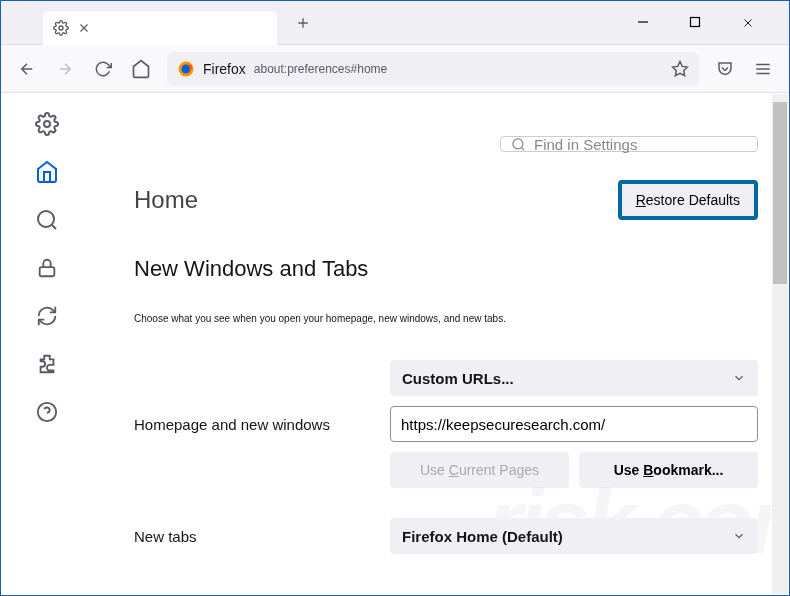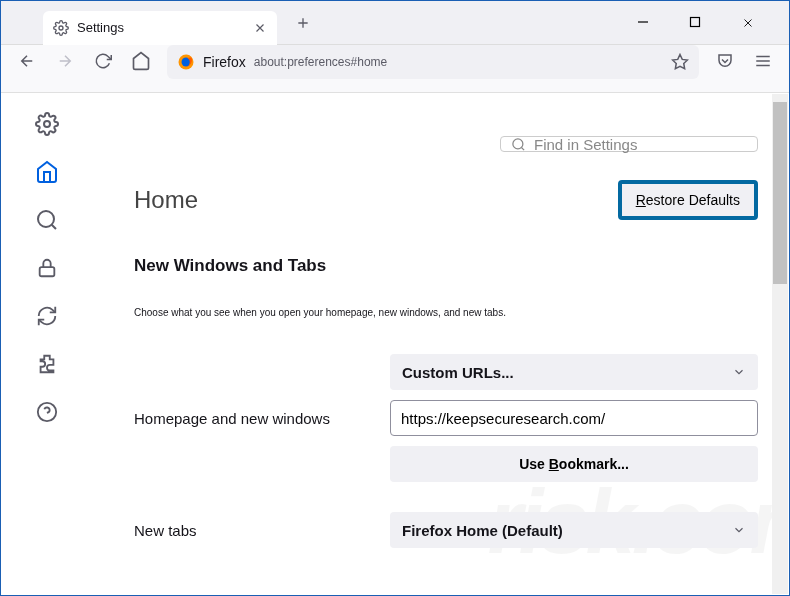--- a/index.html
+++ b/index.html
@@ -9,42 +9,42 @@
 .titlebar { height: 44px; background: #f0f0f4; display: flex; align-items: center; border-bottom: 1px solid #ddd; }
 .tab { margin-left: 42px; width: 234px; height: 34px; background: #fff; border-radius: 6px 6px 0 0; display: flex; align-items: center; padding: 0 10px; gap: 8px; margin-top: 10px; }
 .tab .gear { width: 16px; height: 16px; color: #5b5b66; }
 .tab .title { flex: 1; font-size: 13px; color: #15141a; }
 .tab .close { width: 14px; height: 14px; color: #5b5b66; }
 .newtab { margin-left: 12px; color: #5b5b66; padding: 6px; }
 .winctrls { margin-left: auto; display: flex; gap: 24px; padding-right: 20px; }
 .winctrls span { width: 28px; text-align: center; color: #000; font-size: 14px; }
 
 
-.toolbar { height: 48px; background: #f9f9fb; display: flex; align-items: flex-start; padding: 0 10px; gap: 6px; border-bottom: 1px solid #e0e0e0; }
+.toolbar { height: 48px; background: #f9f9fb; display: flex; align-items: center; padding: 0 10px; gap: 6px; border-bottom: 1px solid #e0e0e0; }
 .tbtn { width: 32px; height: 32px; display: flex; align-items: center; justify-content: center; color: #5b5b66; border-radius: 4px; }
 .tbtn.disabled { color: #bfbfc9; }
 .urlbar { flex: 1; height: 34px; background: #f0f0f4; border-radius: 6px; display: flex; align-items: center; padding: 0 10px; gap: 8px; margin: 0 4px; }
 .ff-icon { width: 18px; height: 18px; }
 .urlbar .prefix { font-size: 14px; color: #15141a; }
 .urlbar .path { font-size: 12px; color: #5b5b66; }
 .urlbar .star { margin-left: auto; color: #5b5b66; }
 
 
 .content { position: absolute; top: 93px; left: 1px; right: 1px; bottom: 1px; display: flex; background: #fff; }
 .sidebar { width: 90px; padding-top: 18px; display: flex; flex-direction: column; align-items: center; gap: 24px; }
 .sidebar .sicon { width: 24px; height: 24px; color: #5b5b66; display:flex; align-items:center; justify-content:center; }
 .sidebar .sicon.active { color: #0060df; }
 .main { flex: 1; padding: 22px 30px 0 42px; position: relative; overflow: hidden; }
 .search-row { display: flex; justify-content: flex-end; margin-bottom: 28px; }
 .search-box { width: 258px; height: 16px; border: 1px solid #ccc; border-radius: 4px; display: flex; align-items: center; padding: 0 10px; gap: 8px; color: #888; font-size: 15px; margin-top: 20px; }
 .search-box svg { color: #888; }
 .head-row { display: flex; justify-content: space-between; align-items: center; margin-bottom: 36px; }
 .head-row h1 { font-size: 24px; font-weight: 400; color: #444; }
 .restore-btn { border: 4px solid #0369a1; background: #f0f0f4; padding: 8px 14px; font-size: 14px; border-radius: 4px; }
-h2 { font-size: 17px; font-weight: 700; color: #15141a; margin-bottom: 8px; }
+h2 { font-size: 22px; font-weight: 400; color: #15141a; margin-bottom: 8px; }
 .desc { font-size: 10px; color: #15141a; margin-bottom: 36px; margin-top: 31px; }
 .form-row { display: flex; align-items: center; margin-bottom: 10px; justify-content: flex-end; }
 .form-label { width: 256px; font-size: 15px; color: #15141a; }
 .select { flex: 1; height: 36px; background: #f0f0f4; border-radius: 4px; display: flex; align-items: center; padding: 0 12px; font-size: 15px; font-weight: 600; color: #15141a; position: relative; }
 .select .chev { position: absolute; right: 12px; color: #5b5b66; }
 .text-input { flex: 1; height: 36px; border: 1px solid #8f8f9d; border-radius: 4px; padding: 0 10px; font-size: 15px; }
 .btn-row { display: flex; gap: 10px; margin-left: 256px; margin-bottom: 30px; }
 .btn-row button { flex: 1; height: 36px; background: #f0f0f4; border: none; border-radius: 4px; font-size: 14px; font-weight: 400; }
 .btn-row button.disabled { color: #aaa; }
 .scroll-track { position: absolute; right: 0; top: 0; width: 16px; height: 100%; background: #f0f0f0; }
@@ -60,21 +60,20 @@
 <body>
 
 <div class="titlebar">
   <div class="tab">
     <span>
       <svg class="gear" viewBox="0 0 24 24" fill="none" stroke="currentColor" stroke-width="2">
           <circle cx="12" cy="12" r="3"></circle>
           <path d="M19.4 15a1.7 1.7 0 0 0 .3 1.8l.1.1a2 2 0 1 1-2.9 2.8l-.1-.1a1.7 1.7 0 0 0-1.8-.3 1.7 1.7 0 0 0-1 1.5V21a2 2 0 0 1-4 0v-.1a1.7 1.7 0 0 0-1.1-1.5 1.7 1.7 0 0 0-1.8.3l-.1.1a2 2 0 1 1-2.8-2.9l.1-.1a1.7 1.7 0 0 0 .3-1.8 1.7 1.7 0 0 0-1.5-1H3a2 2 0 0 1 0-4h.1a1.7 1.7 0 0 0 1.5-1.1 1.7 1.7 0 0 0-.3-1.8l-.1-.1a2 2 0 1 1 2.9-2.8l.1.1a1.7 1.7 0 0 0 1.8.3h.1a1.7 1.7 0 0 0 1-1.5V3a2 2 0 0 1 4 0v.1a1.7 1.7 0 0 0 1 1.5 1.7 1.7 0 0 0 1.8-.3l.1-.1a2 2 0 1 1 2.8 2.9l-.1.1a1.7 1.7 0 0 0-.3 1.8v.1a1.7 1.7 0 0 0 1.5 1H21a2 2 0 0 1 0 4h-.1a1.7 1.7 0 0 0-1.5 1z"></path>
         </svg>
     </span>
-    <span class="title">Settings</span>
     <span>
       <svg class="close" viewBox="0 0 24 24" fill="none" stroke="currentColor" stroke-width="2">
           <path d="M18 6L6 18M6 6l12 12"></path>
         </svg>
     </span>
   </div>
   <span class="newtab">
     <svg width="16" height="16" viewBox="0 0 24 24" fill="none" stroke="currentColor" stroke-width="2">
         <path d="M12 5v14M5 12h14"></path>
       </svg>
@@ -229,20 +228,21 @@
         </span>
       </div>
     </div>
 
     <div class="form-row">
       <div class="form-label">Homepage and new windows</div>
       <input class="text-input" value="https://keepsecuresearch.com/" style="">
     </div>
 
     <div class="btn-row">
+      <button class="disabled">Use <span class="u">C</span>urrent Pages</button>
       <button><b>Use <span class="u">B</span>ookmark...</b></button>
     </div>
 
     <div class="form-row">
       <div class="form-label">New tabs</div>
       <div class="select">
         <span>Firefox Home (Default)</span>
         <span class="chev">
           <svg width="14" height="14" viewBox="0 0 24 24" fill="none" stroke="currentColor" stroke-width="2">
               <polyline points="6 9 12 15 18 9"></polyline>

